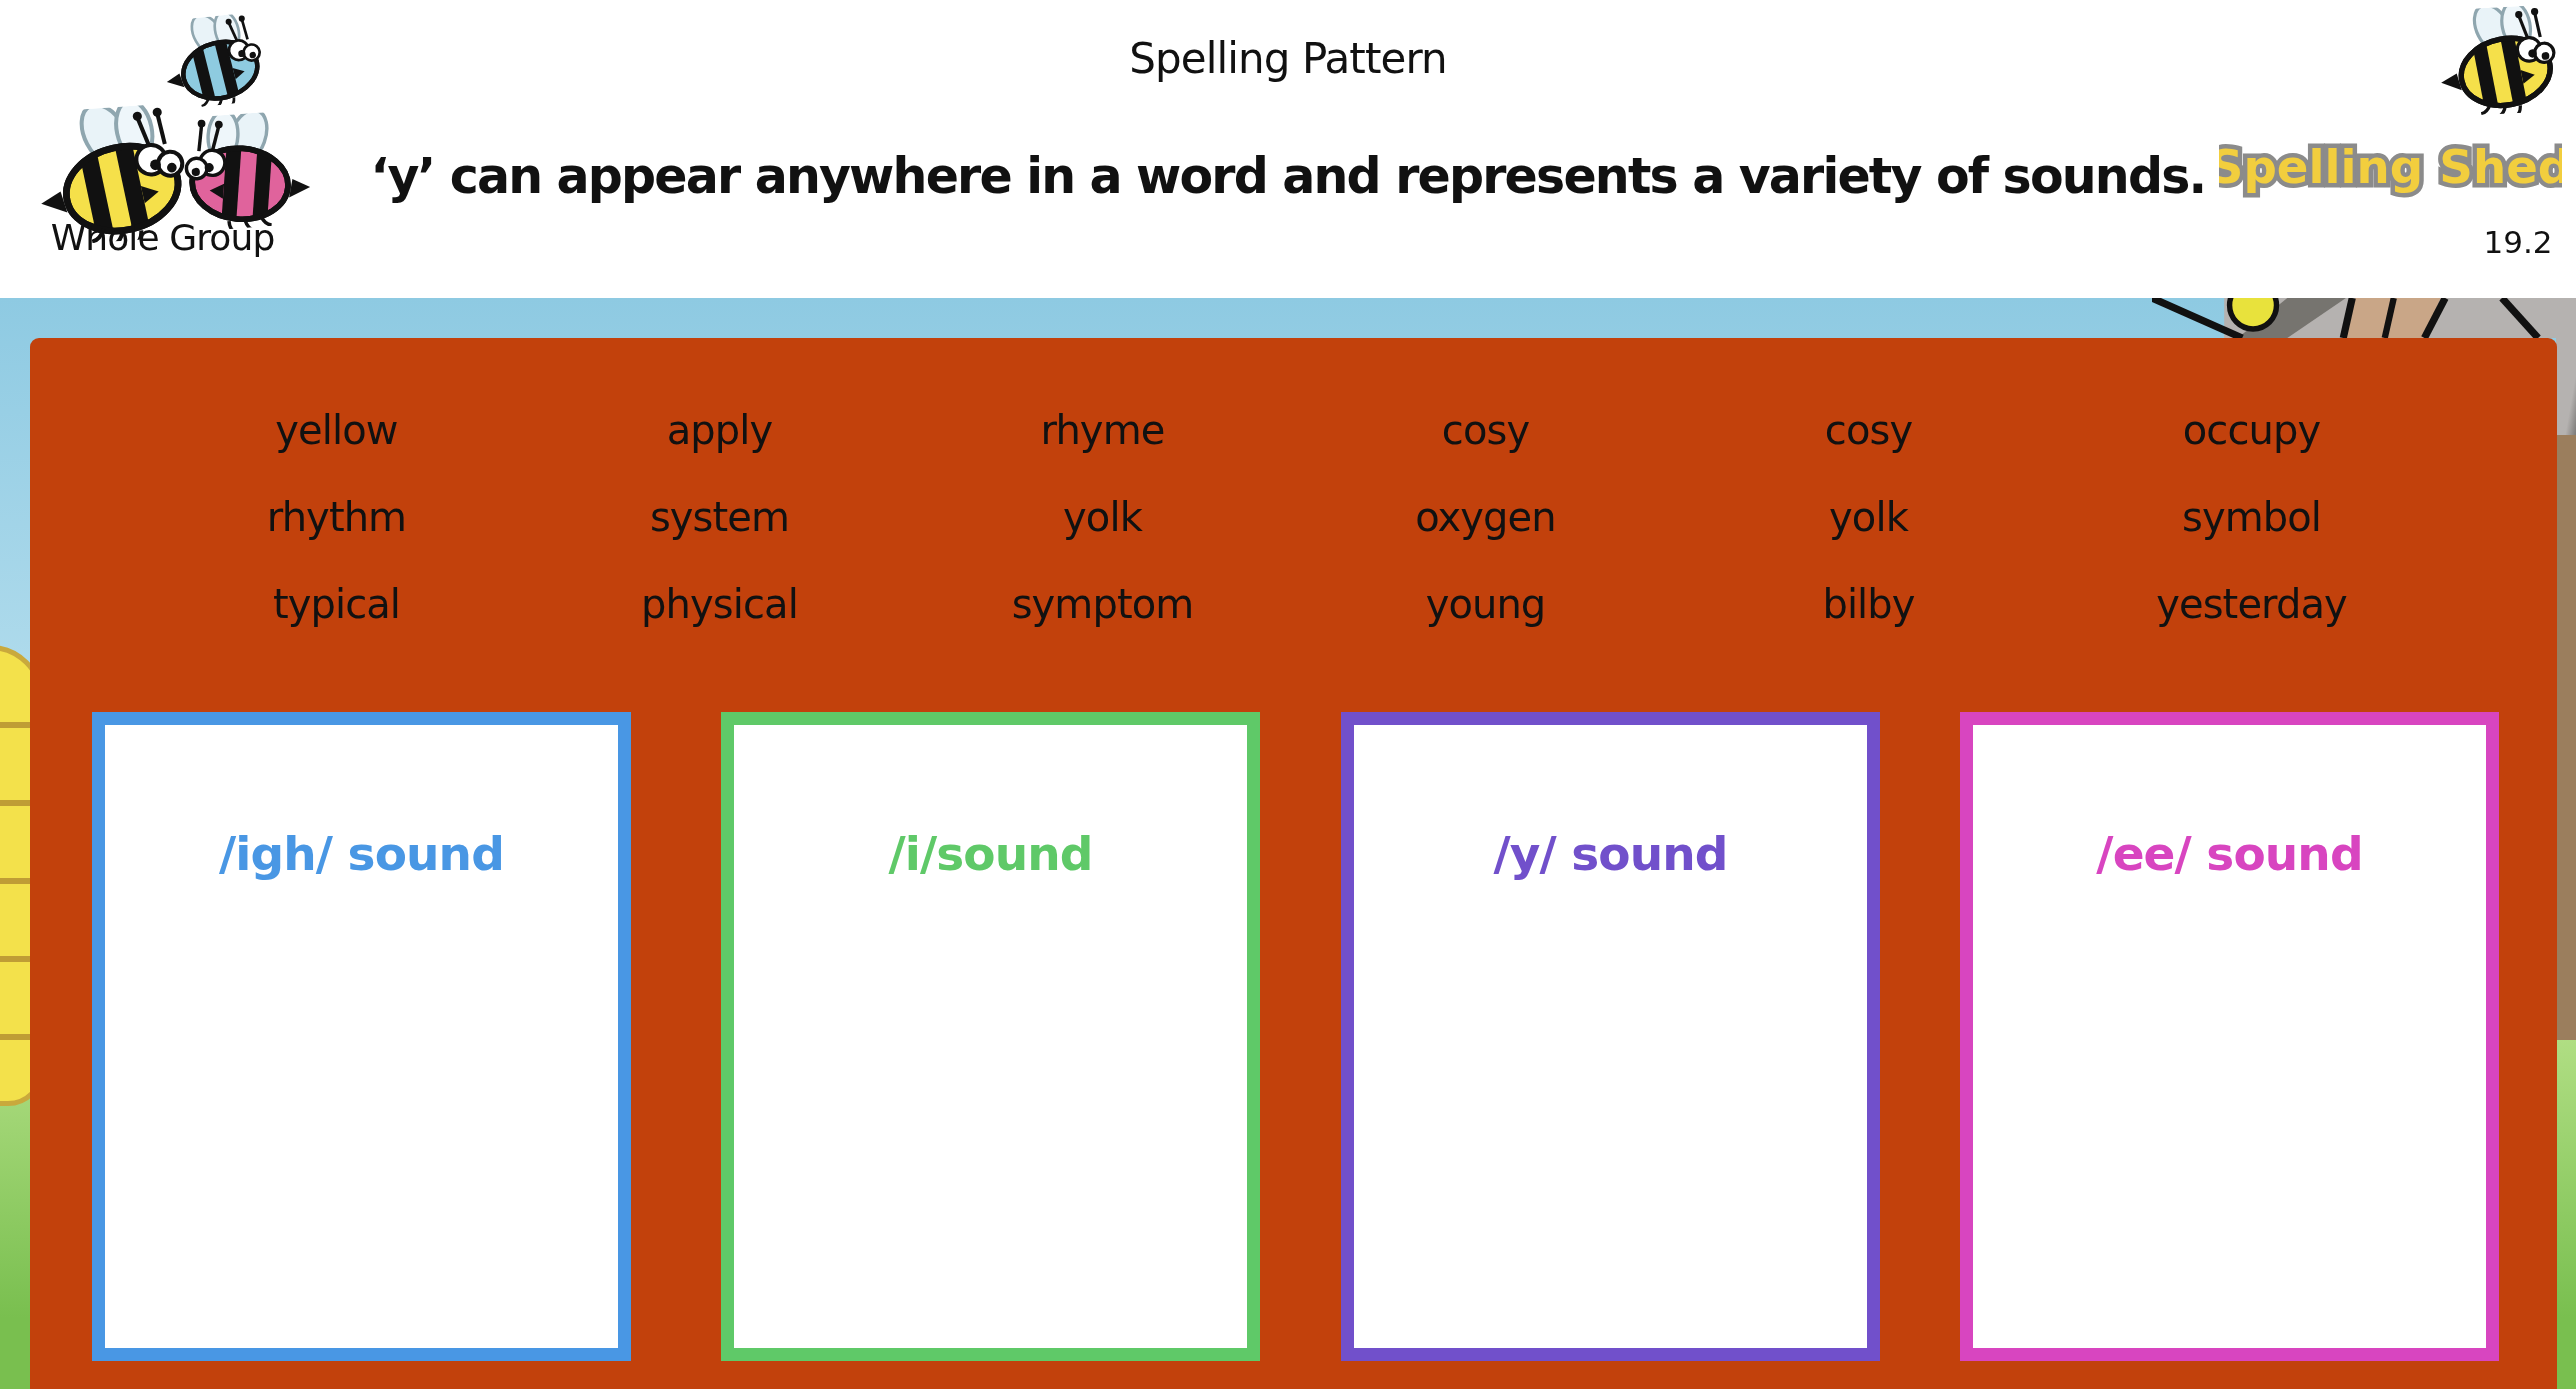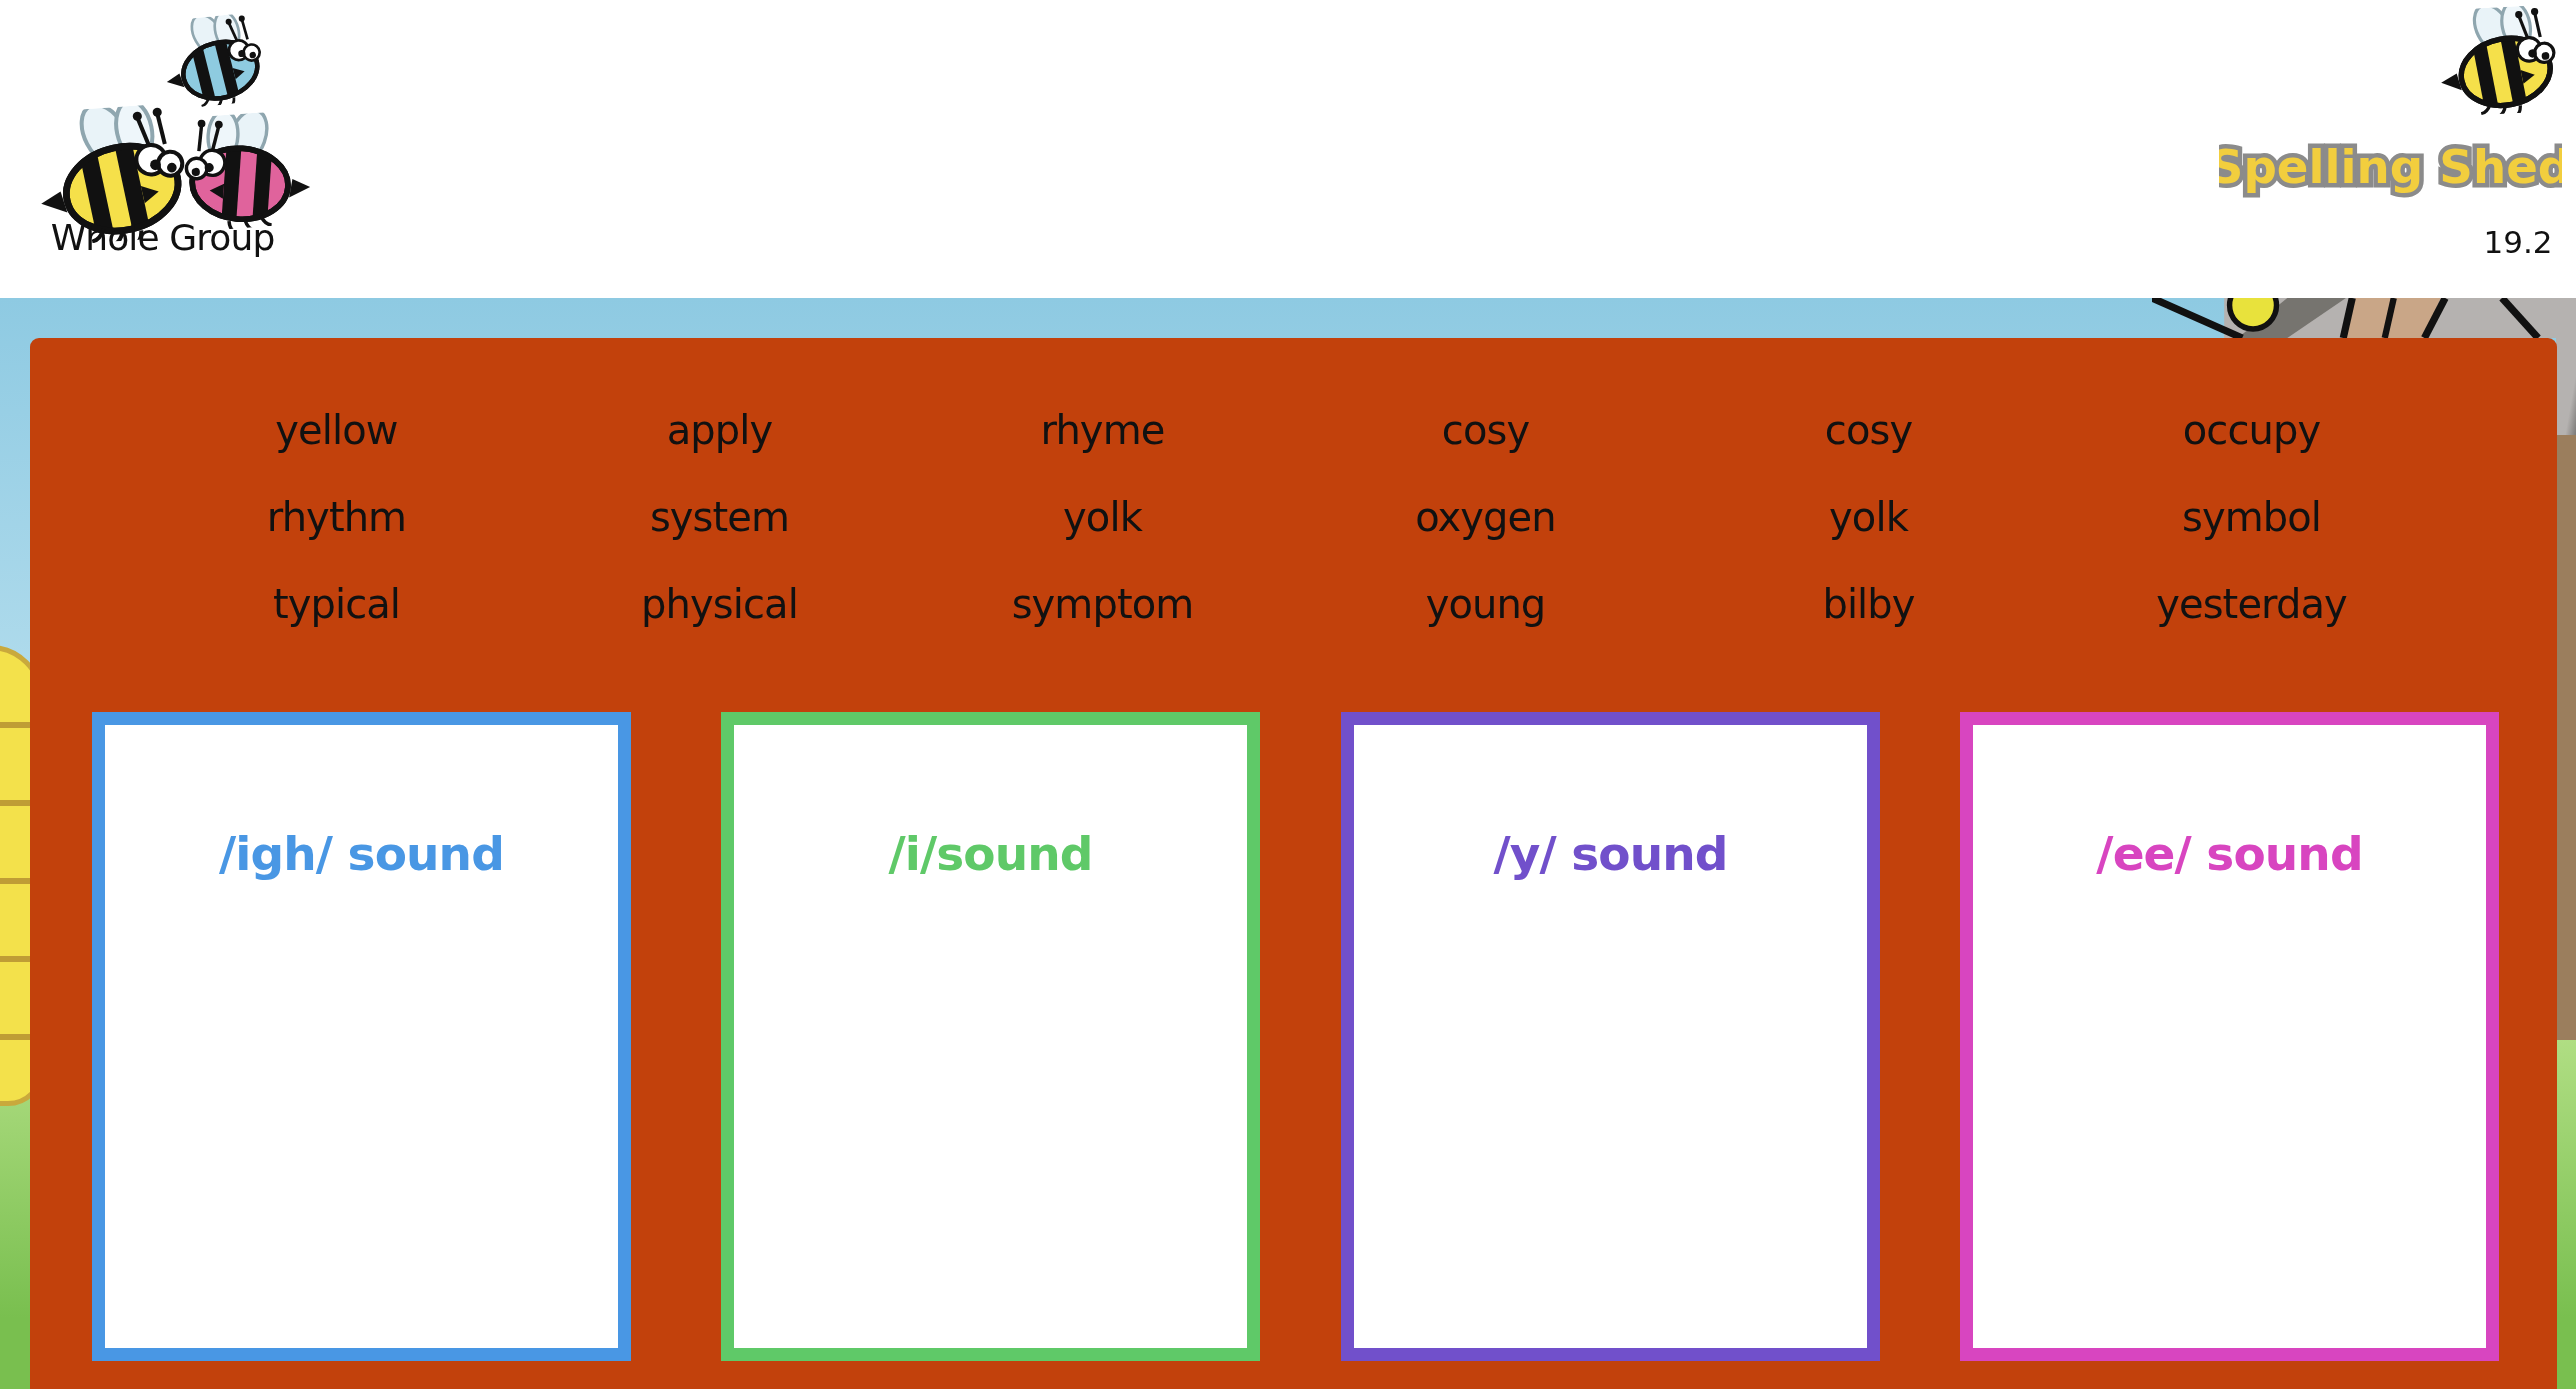--- a/index.html
+++ b/index.html
@@ -138,20 +138,22 @@
     </div>
     <div class="sort-box box-2" style="--c: #7150cb;">
       <span class="box-label">/y/ sound</span>
     </div>
     <div class="sort-box box-3" style="--c: #d845c0;">
       <span class="box-label">/ee/ sound</span>
     </div>
   </div>
 
   <div class="header">
+    <div class="page-title">Spelling Pattern</div>
+    <div class="page-subtitle">‘y’ can appear anywhere in a word and represents a variety of sounds.</div>
 
     <div class="bee bee-blue" style="--bee:#8ecbe0">
       <svg viewBox="0 0 120 100">
           <use href="#bee"></use>
         </svg>
     </div>
     <div class="bee bee-yellow" style="--bee:#f5e04a">
       <svg viewBox="0 0 120 100">
           <use href="#bee"></use>
         </svg>

